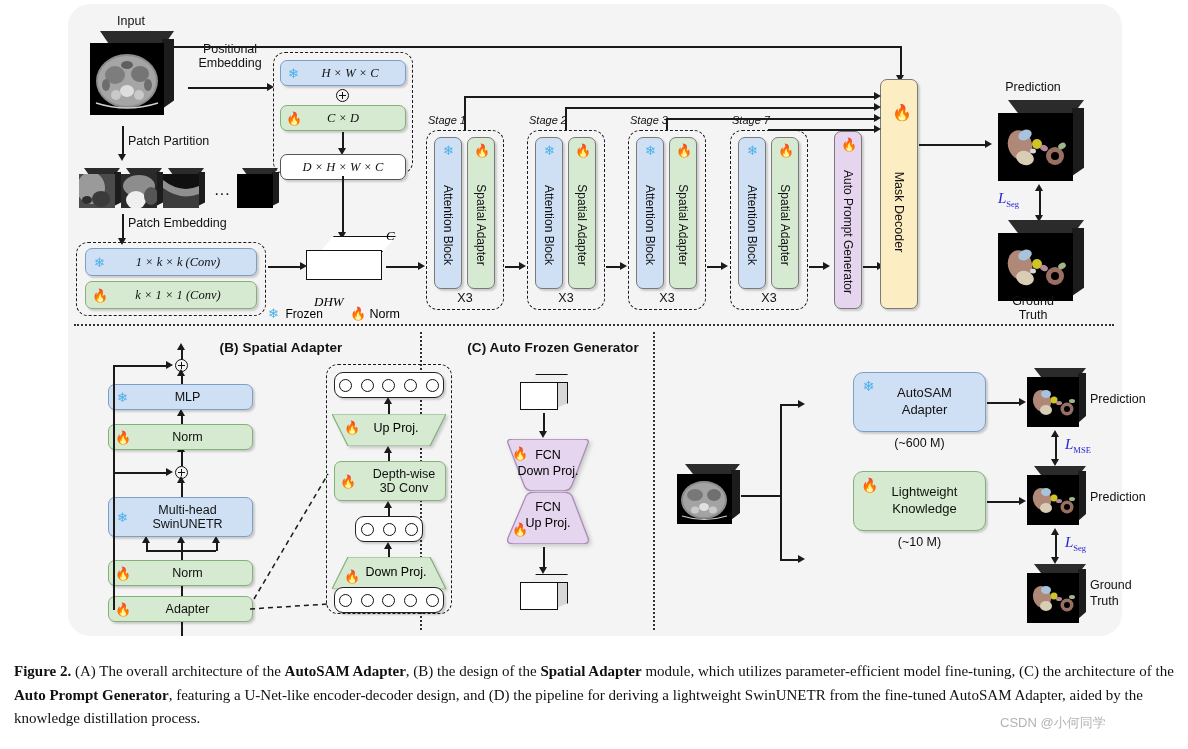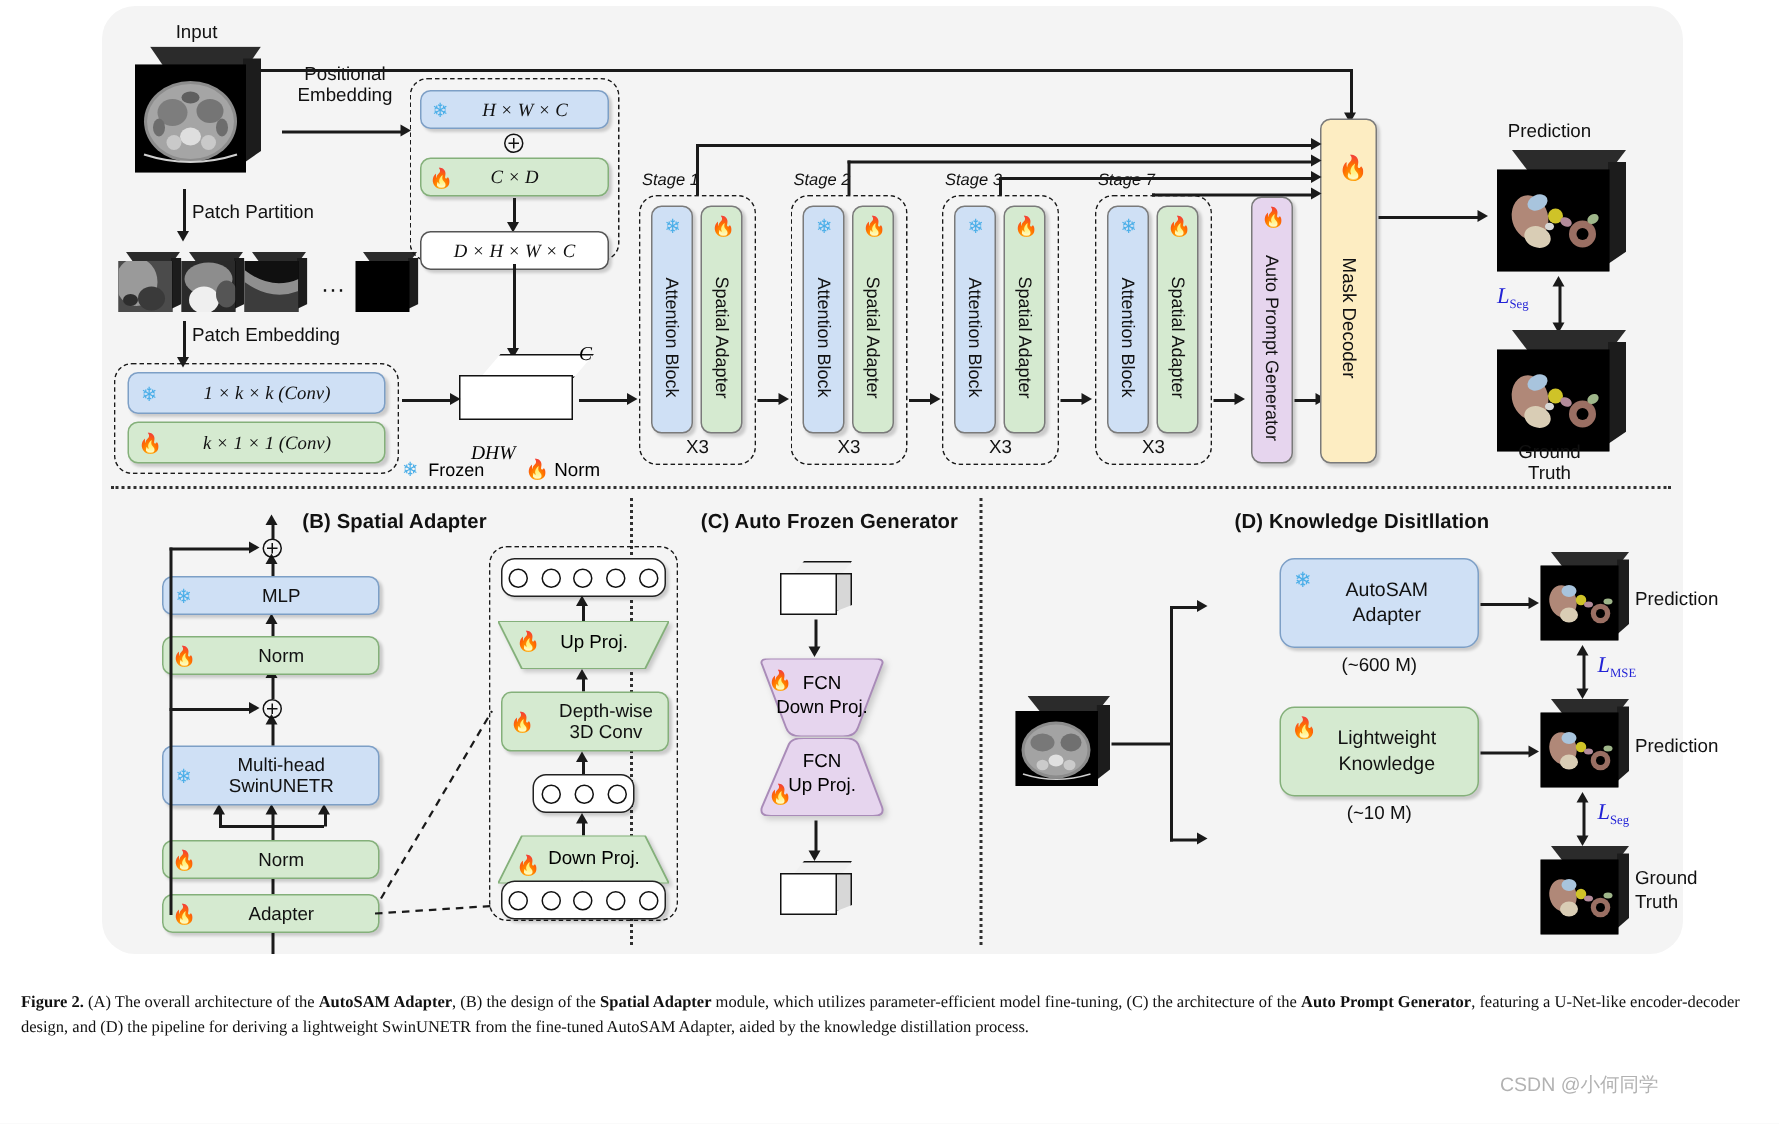--- a/index.html
+++ b/index.html
@@ -102,21 +102,21 @@
   .tokrow{
     position:absolute; background:#fff; border:1.6px solid #222; border-radius:9px;
     display:flex; align-items:center; justify-content:space-around;
     box-shadow:2px 2px 2px rgba(0,0,0,.17);
   }
   .tok{ width:13px; height:13px; border:1.6px solid #111; border-radius:50%; }
 
   
   #caption{
     position:absolute; left:14px; top:660px; width:1162px;
-    font-family:"Liberation Serif", serif; font-size:11px; color:#111;
+    font-family:"Liberation Serif", serif; font-size:15px; color:#111;
     line-height:1.58; text-align:left;
   }
   #caption b{ font-weight:bold; }
   #watermark{
     position:absolute; left:1000px; top:714px; font-size:13px; color:#999;
     opacity:.75; white-space:nowrap; font-family:"Liberation Sans", sans-serif;
   }
 </style>
 </head>
 <body>
@@ -394,21 +394,21 @@
       </svg>
     </div>
   </div>
   <div class="small-label abs" style="left:910px; top:290px; width:110px; white-space:pre-line;">Ground
 Truth</div>
 
   <div class="divider-h" style="left:6px; top:320px; width:1040px;"></div>
   <div class="divider-v" style="left:352px; top:328px; height:298px;"></div>
   <div class="divider-v" style="left:585px; top:328px; height:298px;"></div>
 
-  <div class="panel-title abs" style="left:95px; top:336px; width:200px;">(B) Spatial Adapter</div>
+  <div class="panel-title abs" style="left:113px; top:336px; width:200px;">(B) Spatial Adapter</div>
 
   <div class="ln lnv" style="left:113px; top:612px; height:20px;"></div>
   <div class="ah ah-u" style="left:109px; top:608px;"></div>
 
   <div class="box green" style="left:40px; top:592px; width:145px; height:26px;">
     <span class="ico flame" style="left:6px; top:5px;">🔥</span>
     <span style="padding-left:14px;">Adapter</span>
   </div>
   <div class="ln lnv" style="left:113px; top:574px; height:18px;"></div>
   <div class="ah ah-u" style="left:109px; top:570px;"></div>
@@ -556,21 +556,20 @@
 
   <div class="ln lnv" style="left:475px; top:543px; height:22px;"></div>
   <div class="ah ah-d" style="left:471px; top:563px;"></div>
 
   <div class="cube wcube" style="left:452px; top:570px; width:48px; height:38px;">
     <div class="face top" style="left:8px; top:0; width:40px; height:10px; background:#f0f0f0; border:1.4px solid #111; clip-path:polygon(20% 0,100% 0,80% 100%,0 100%);"></div>
     <div class="face side" style="left:36px; top:8px; width:12px; height:26px; background:#d7d7d7; border:1.4px solid #111; clip-path:polygon(0 0,100% -18%,100% 82%,0 100%);"></div>
     <div class="face front" style="left:0px; top:8px; width:38px; height:28px; background:#fff; border:1.4px solid #111;"></div>
   </div>
 
-  <div class="panel-title abs" style="left:680px; top:336px; width:320px;">(D) Knowledge Disitllation</div>
 
   <div class="cube" style="left:608px; top:460px; width:64px; height:62px;">
     <div class="face top" style="left:9px;top:0;width:55px;height:11px;clip-path:polygon(0 0,100% 0,84% 100%,16% 100%);"></div>
     <div class="face side" style="left:55px;top:6px;width:9px;height:50px;clip-path:polygon(0 0,100% -14%,100% 86%,0 100%);"></div>
     <div class="face front" style="left:1px;top:10px;width:55px;height:50px;">
       <svg width="55" height="50" viewBox="0 0 55 50">
         <rect width="55" height="50" fill="#000"></rect>
         <ellipse cx="27" cy="26" rx="23" ry="19" fill="#8c8c8c"></ellipse>
         <ellipse cx="27" cy="26" rx="21" ry="17" fill="#a3a3a3"></ellipse>
         <ellipse cx="18" cy="21" rx="8" ry="6" fill="#787878"></ellipse>

